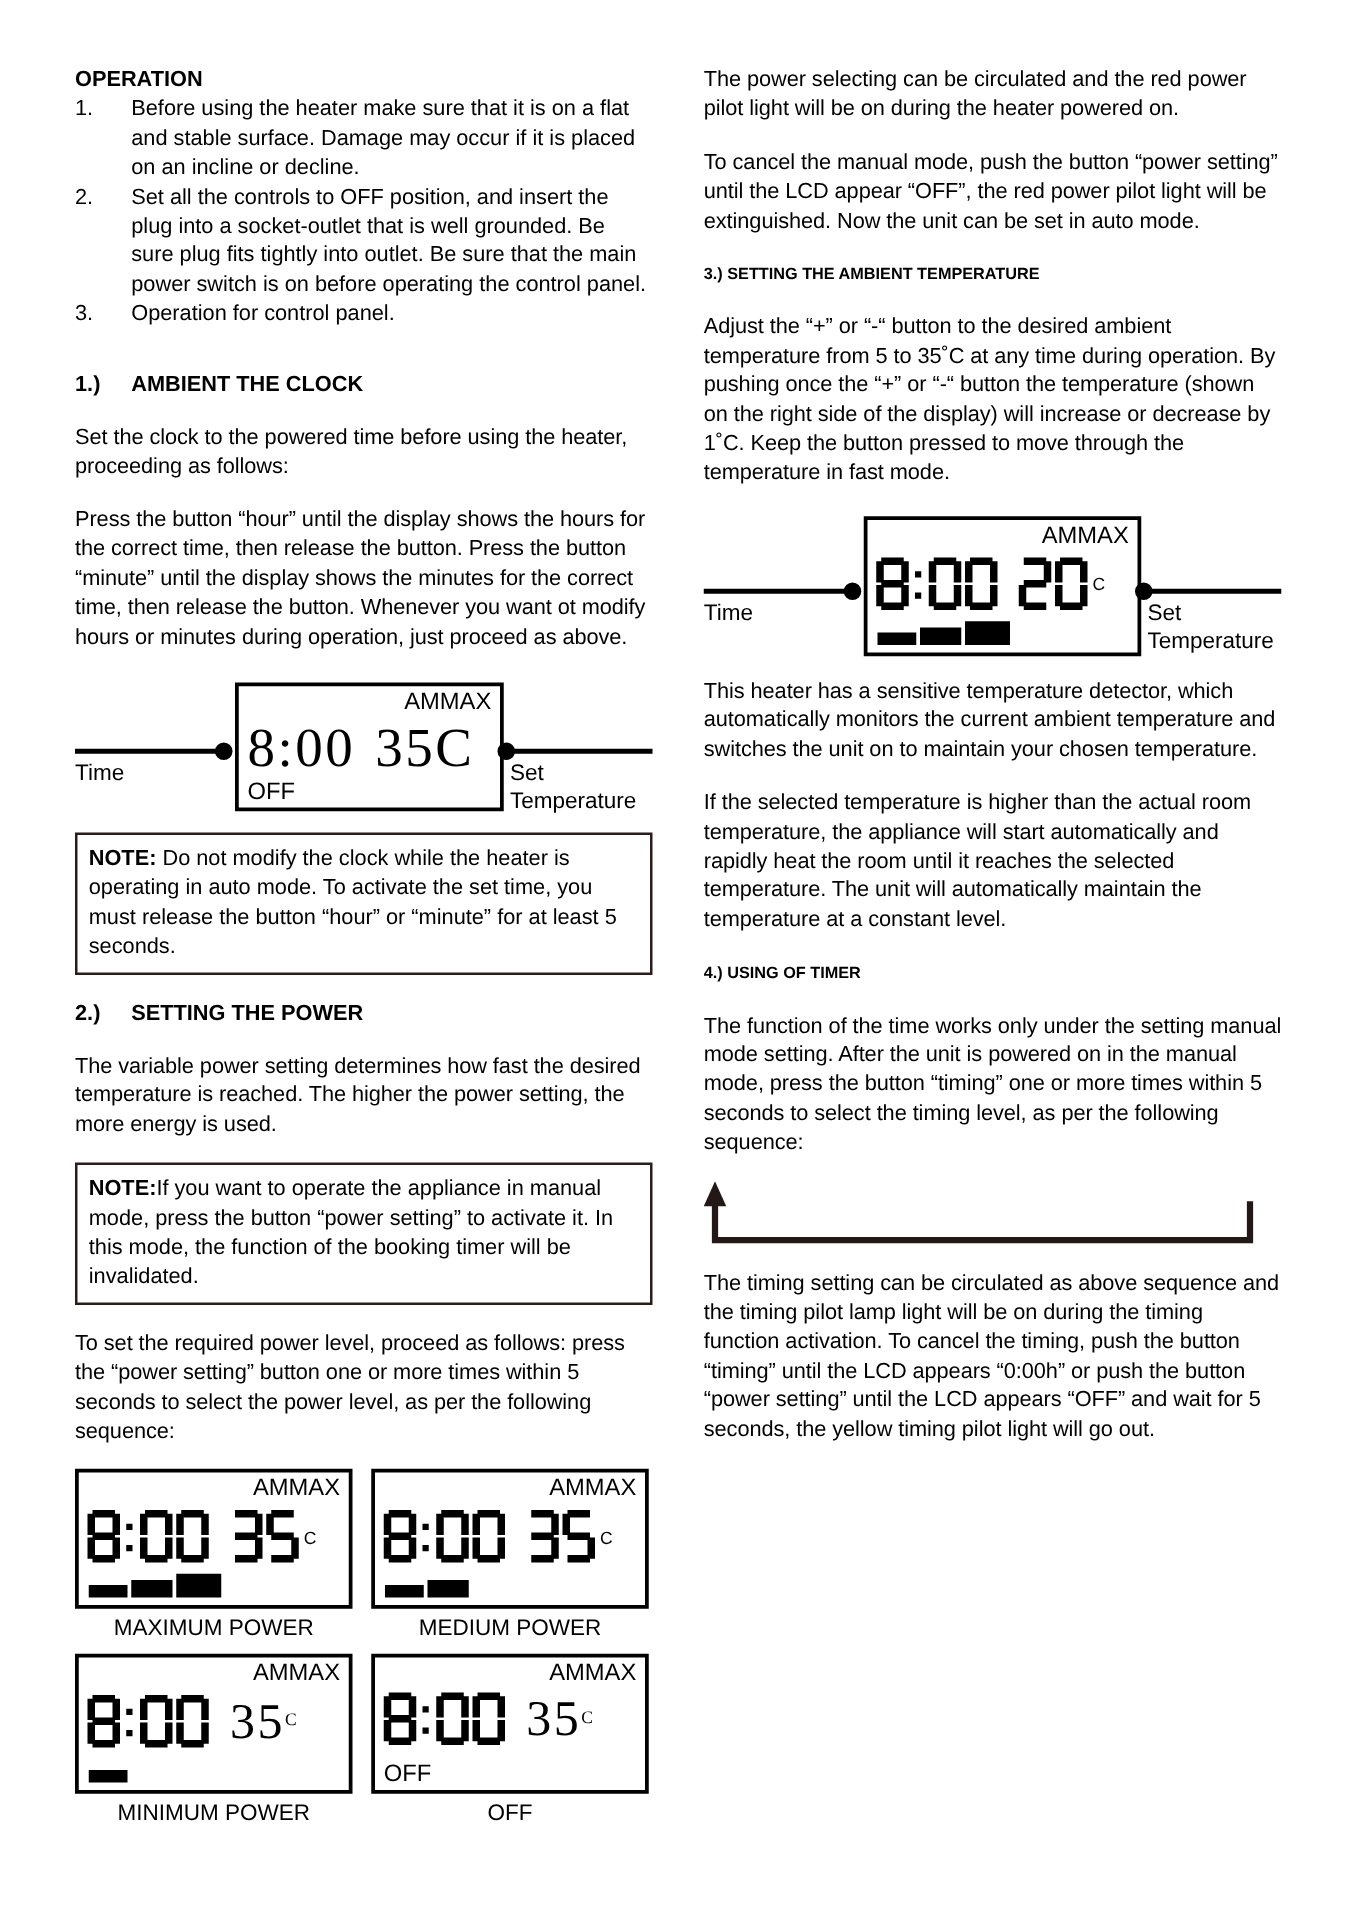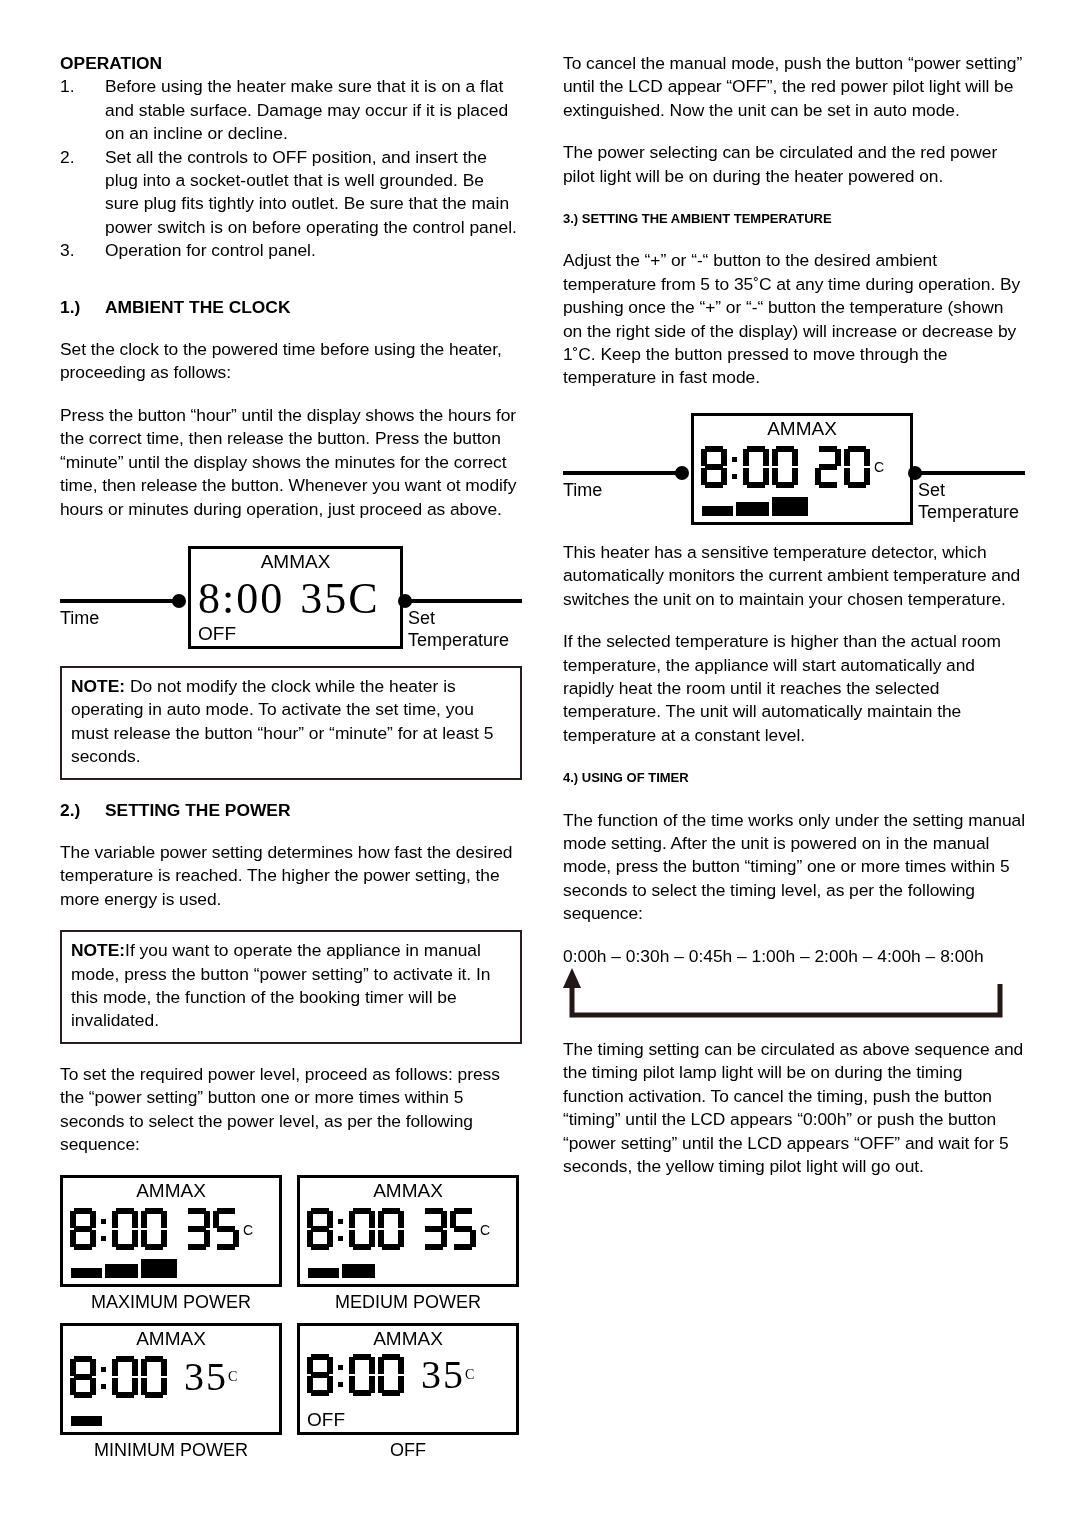--- a/index.html
+++ b/index.html
@@ -104,21 +104,21 @@
     background: #fff;
     box-sizing: border-box;
     position: relative;
   }
   .lcd-top {
     position: absolute;
     top: 2px;
     left: 7px;
     right: 7px;
     display: flex;
-    justify-content: center;
+    justify-content: flex-end;
     font-size: 19px;
     line-height: 22px;
   }
   .lcd-bottomleft {
     position: absolute;
     left: 7px;
     bottom: 1px;
     font-size: 19px;
     line-height: 22px;
   }
@@ -544,23 +544,23 @@
         </div>
         <div class="caption" style="margin-top:5px;">OFF</div>
       </div>
 
     </div>
 
   </div>
 
   <div class="col col-right">
 
+    <p class="para">The power selecting can be circulated and the red power pilot light will be on during the heater powered on.</p>
+
     <p class="para">To cancel the manual mode, push the button “power setting” until the LCD appear “OFF”, the red power pilot light will be extinguished. Now the unit can be set in auto mode.</p>
-
-    <p class="para">The power selecting can be circulated and the red power pilot light will be on during the heater powered on.</p>
 
     <h4 class="subhead-inline">3.) SETTING THE AMBIENT TEMPERATURE</h4>
 
     <p class="para">Adjust the “+” or “-“ button to the desired ambient temperature from 5 to 35˚C at any time during operation. By pushing once the “+” or “-“ button the temperature (shown on the right side of the display) will increase or decrease by 1˚C.  Keep the button pressed to move through the temperature in fast mode.</p>
 
     <div class="diagram" style="height:112px; margin-bottom:20px;">
       <div class="leader-line" style="left:0px; top:62px; width:118px;"></div>
       <div class="leader-dot" style="left:112px; top:57px;"></div>
       <div class="leader-label" style="left:0px; top:71px;">Time</div>
 
@@ -635,21 +635,20 @@
     </div>
 
     <p class="para">This heater has a sensitive temperature detector, which automatically monitors the current ambient temperature and switches the unit on to maintain your chosen temperature.</p>
 
     <p class="para">If the selected temperature is higher than the actual room temperature, the appliance will start automatically and rapidly heat the room until it reaches the selected temperature. The unit will automatically maintain the temperature at a constant level.</p>
 
     <h4 class="subhead-inline">4.) USING OF TIMER</h4>
 
     <p class="para">The function of the time works only under the setting manual mode setting. After the unit is powered on in the manual mode, press the button “timing” one or more times within 5 seconds to select the timing level, as per the following sequence:</p>
 
-    <div class="seq-text">0:00h – 0:30h – 0:45h – 1:00h – 2:00h – 4:00h – 8:00h</div>
 
     <div style="position:relative; height:56px; margin-bottom:14px;">
       <svg width="462" height="56" viewBox="0 0 462 56">
         <path d="M 9 14 L 9 47 L 437 47 L 437 16" fill="none" stroke="#231815" stroke-width="5"></path>
         <polygon points="9,0 0,20 18,20" fill="#231815"></polygon>
       </svg>
     </div>
 
     <p class="para">The timing setting can be circulated as above sequence and the timing pilot lamp light will be on during the timing function activation. To cancel the timing, push the button “timing” until the LCD appears “0:00h” or push the button “power setting” until the LCD appears “OFF” and wait for 5 seconds, the yellow timing pilot light will go out.</p>
 

